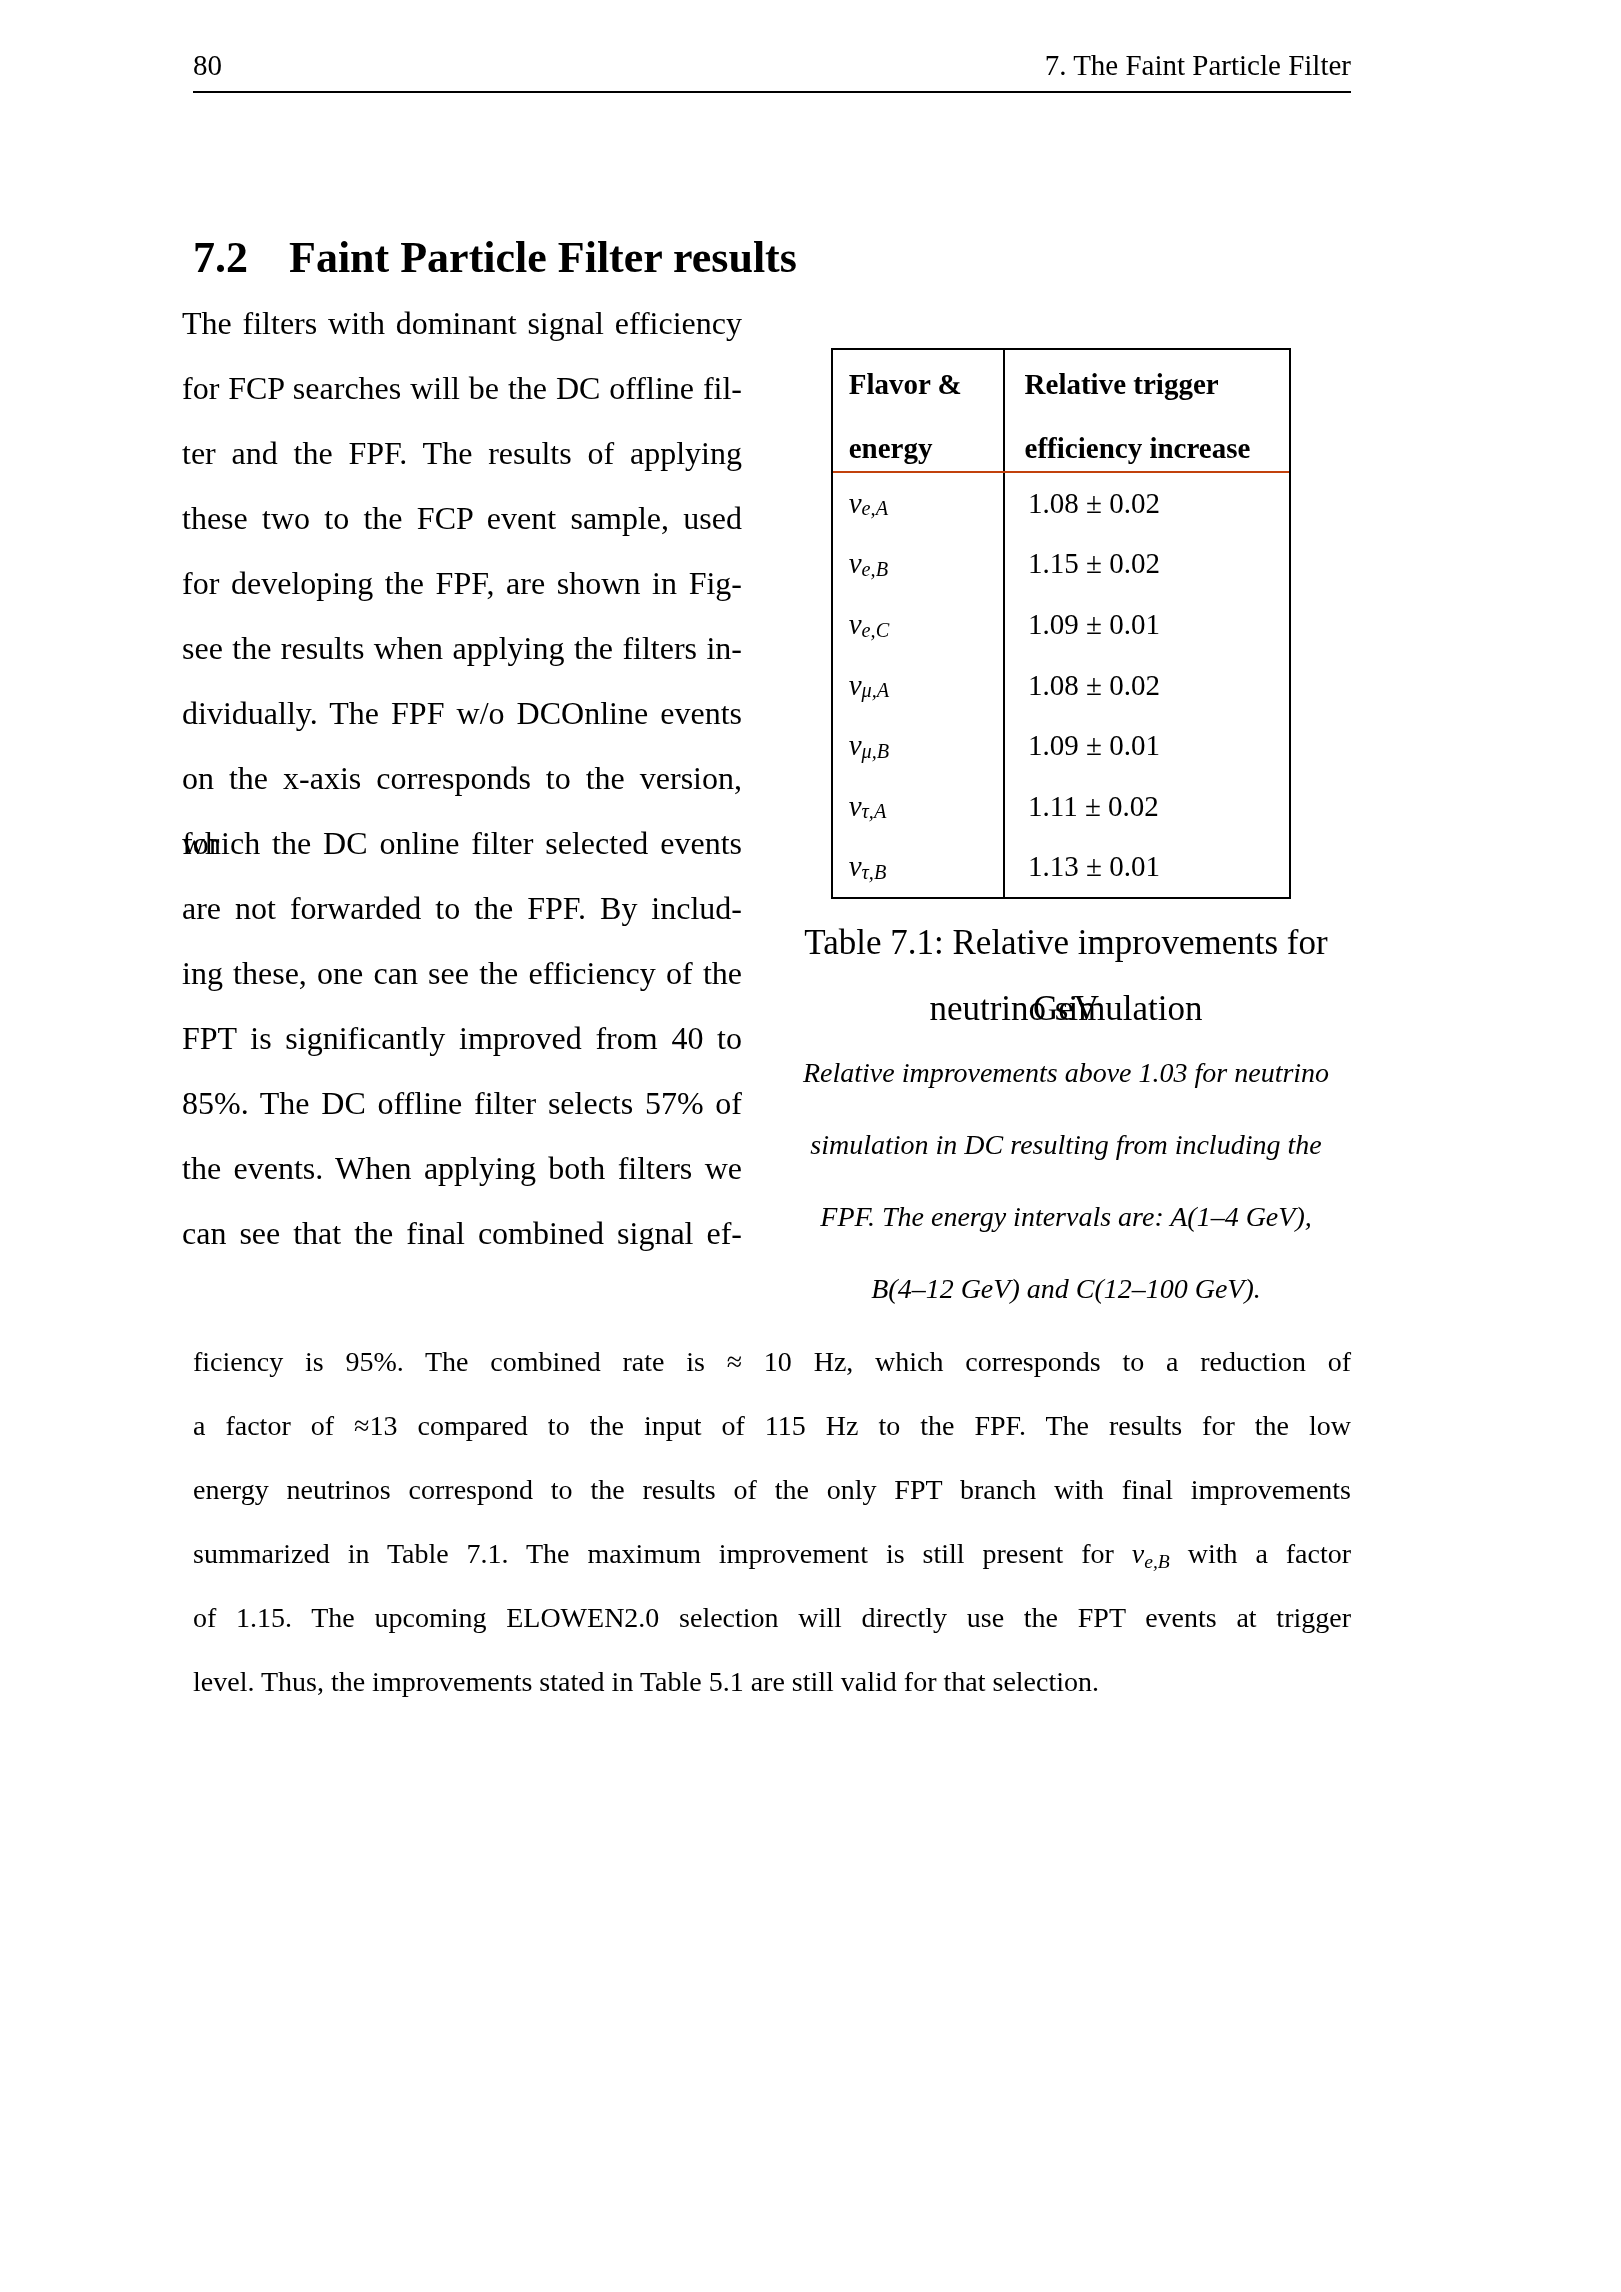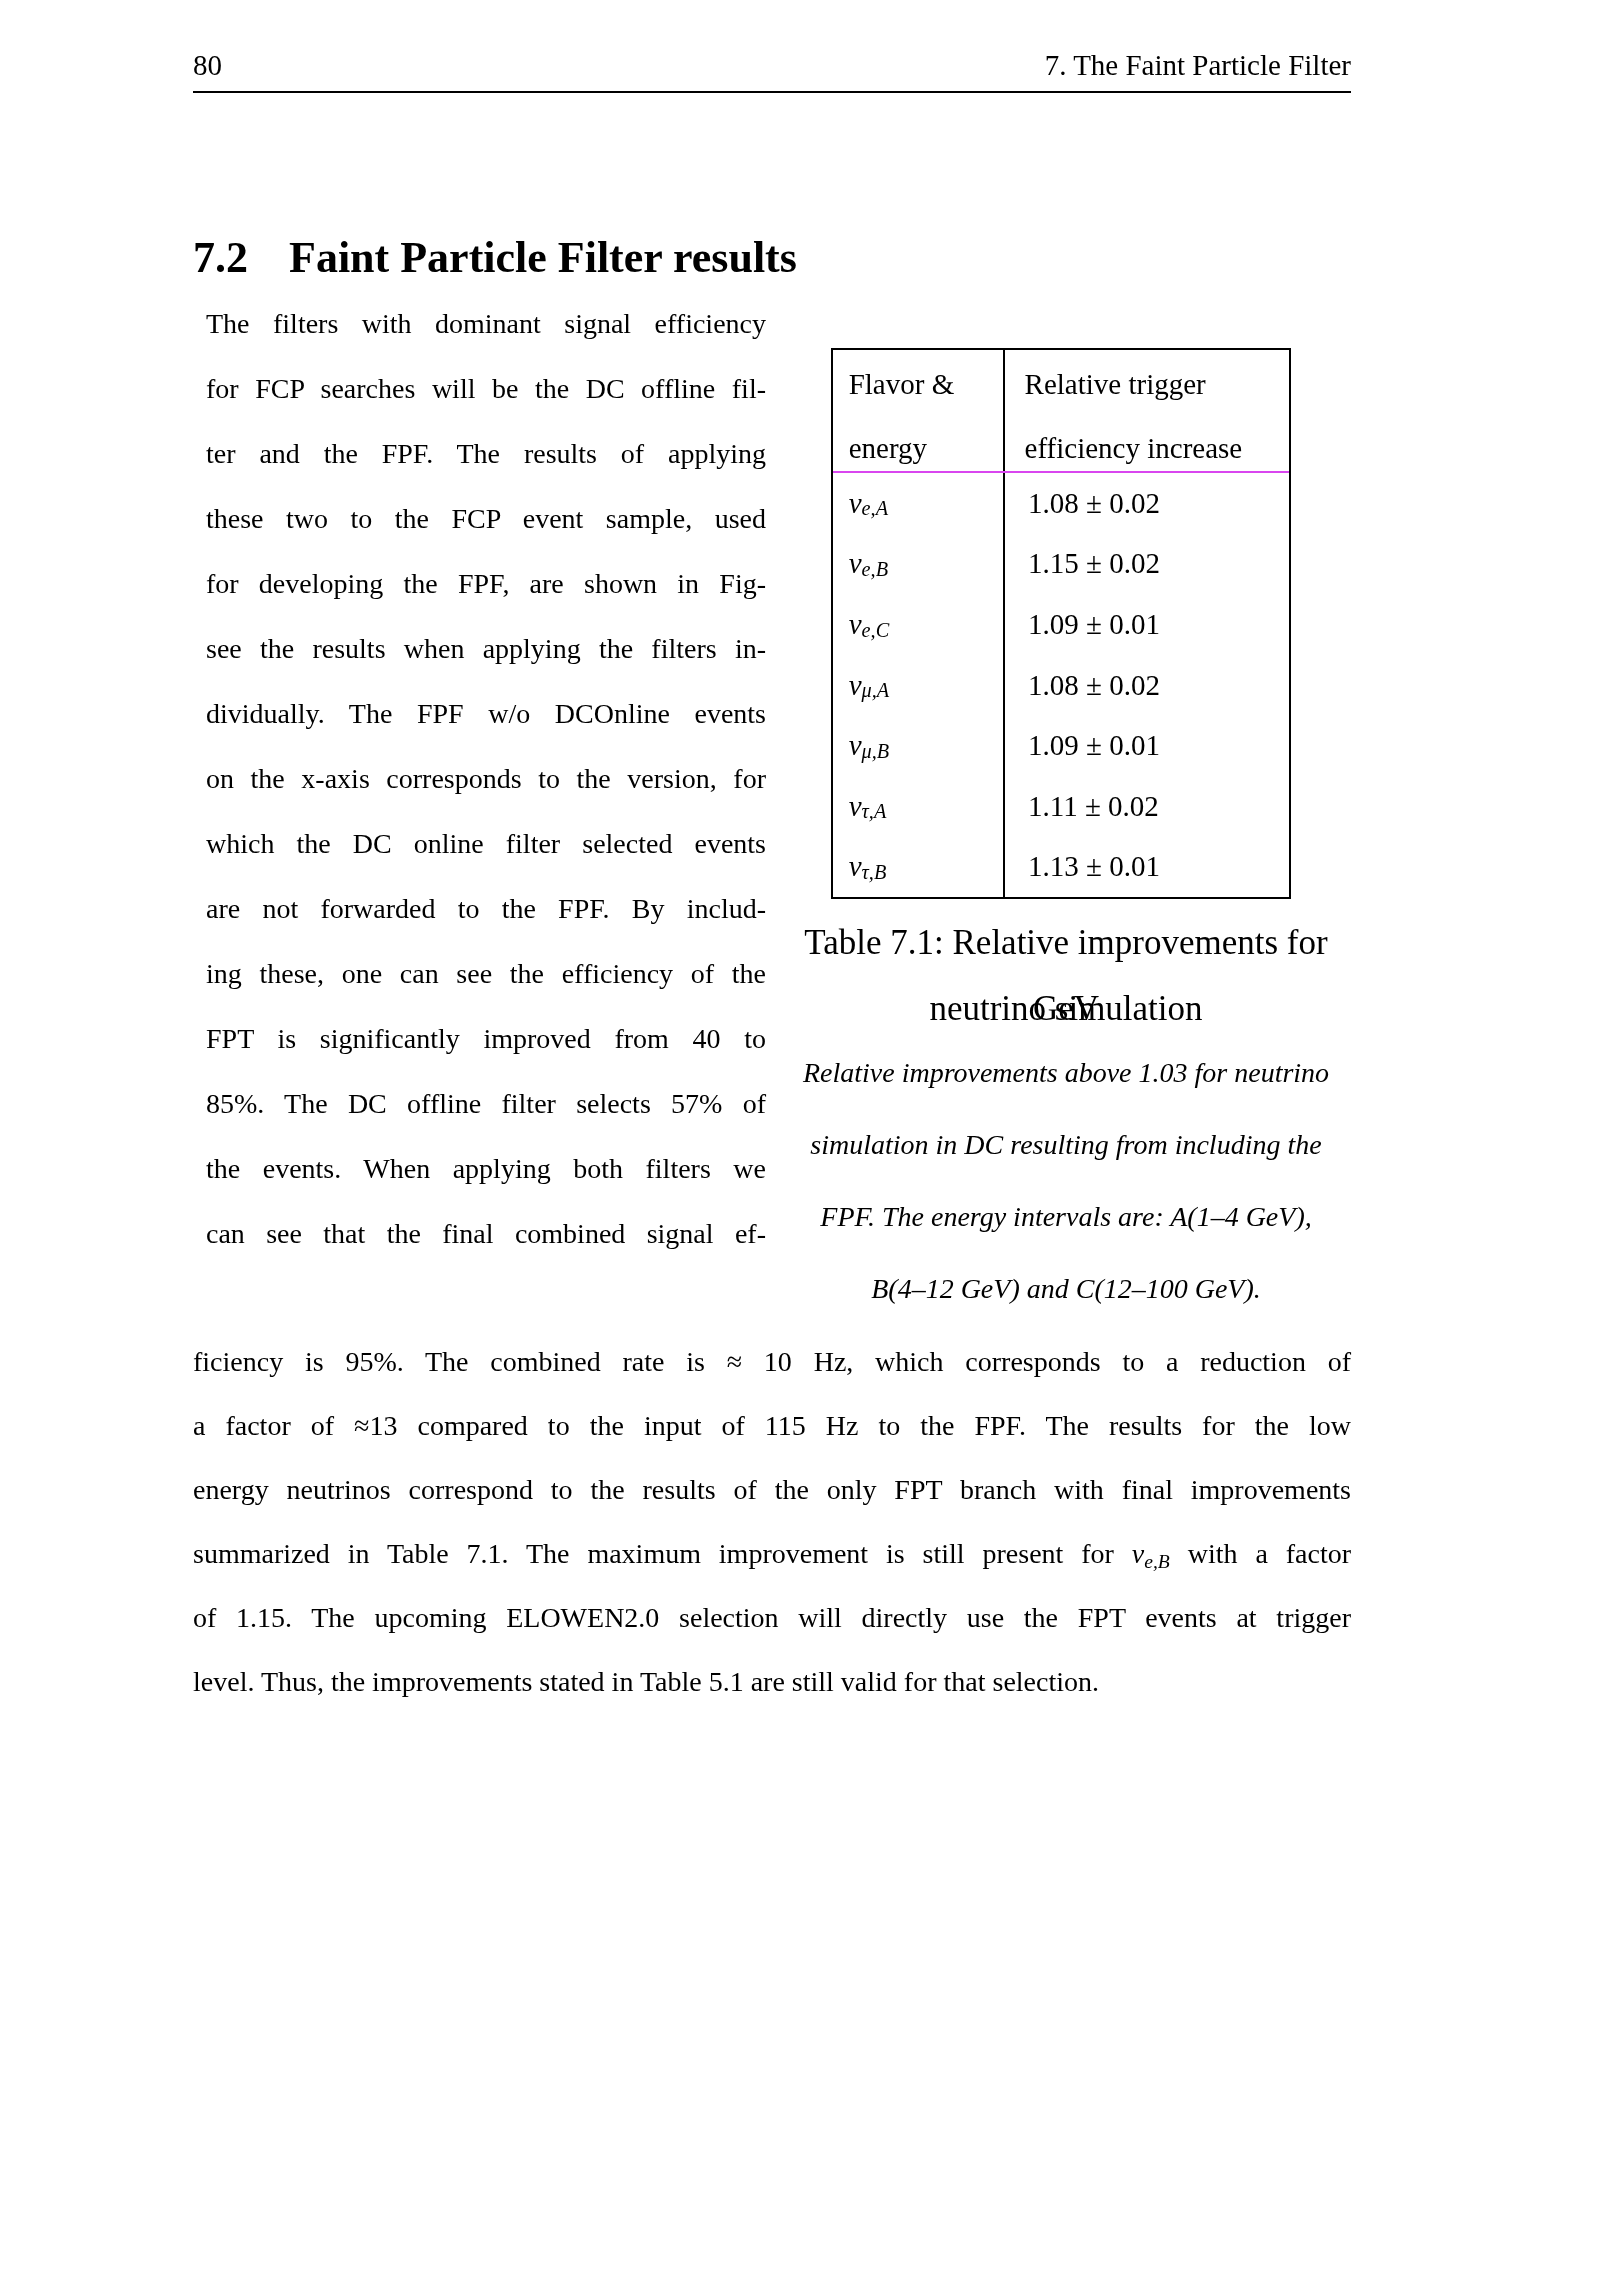--- a/index.html
+++ b/index.html
@@ -17,30 +17,30 @@
              font-size:29px; line-height:33px; }
   .pagenum { position:absolute; left:0; top:0; }
   .chaptitle { position:absolute; right:0; top:0; }
   .headrule { position:absolute; top:91px; left:193px; width:1158px; height:2px;
               background:#000; }
   
   .sechead { position:absolute; top:194px; left:193px; width:1158px;
              font-size:44px; font-weight:bold; line-height:51px; white-space:nowrap; }
   .secnum { display:inline-block; margin-right:41px;margin-top:38px; }
   
-  .left-col { position:absolute; top:291px; left:206px; width:560px; font-size:28px; }
+  .left-col { position:absolute; top:291px; left:182px; width:560px; font-size:32px; }
   .left-col .tline { line-height:65px; height:65px; text-align:justify; text-align-last:justify; }
   .fullwidth { position:absolute; top:1330px; left:193px; width:1158px; font-size:28px; }
   .fullwidth .tline { line-height:64px; height:64px; text-align:justify; text-align-last:justify; }
   .fullwidth .tline:last-child { text-align-last:left; }
   
   .ftable { position:absolute; top:348px; left:831px; width:460px; height:551px;
             border:2px solid #000; box-sizing:border-box; display:flex; flex-direction:column;
             font-size:29px; }
-  .thead { height:123px; border-bottom:2px solid #d946ef; box-sizing:border-box; display:flex; }
+  .thead { height:123px; border-bottom:2px solid #c2410c; box-sizing:border-box; display:flex;font-weight:bold; }
   .th { padding-top:2px; line-height:64px; box-sizing:border-box; }
   .th-flavor { width:172px; border-right:2px solid #000; padding-left:15.7px; }
   .th-eff { flex:1; padding-left:19.6px; }
   .tbody { flex:1; display:flex; flex-direction:column; }
   .tr { flex:1; display:flex; }
   .td { display:flex; align-items:center; box-sizing:border-box; }
   .td-label { width:172px; border-right:2px solid #000; padding-left:15.7px; }
   .td-value { flex:1; padding-left:23px; }
   
   .caption { position:absolute; top:910px; left:779px; width:574px; font-size:35px; }

